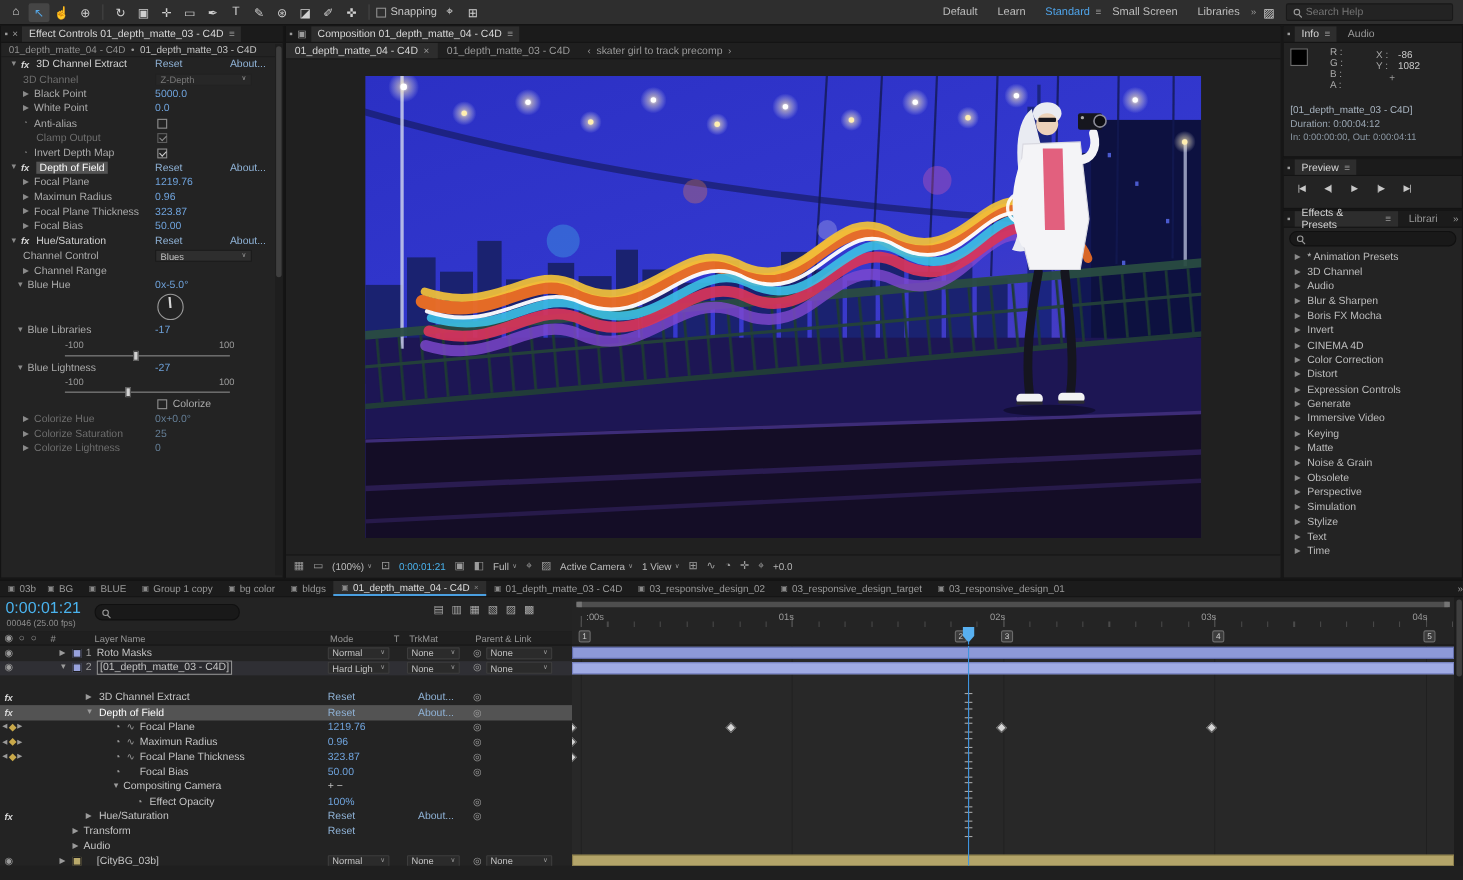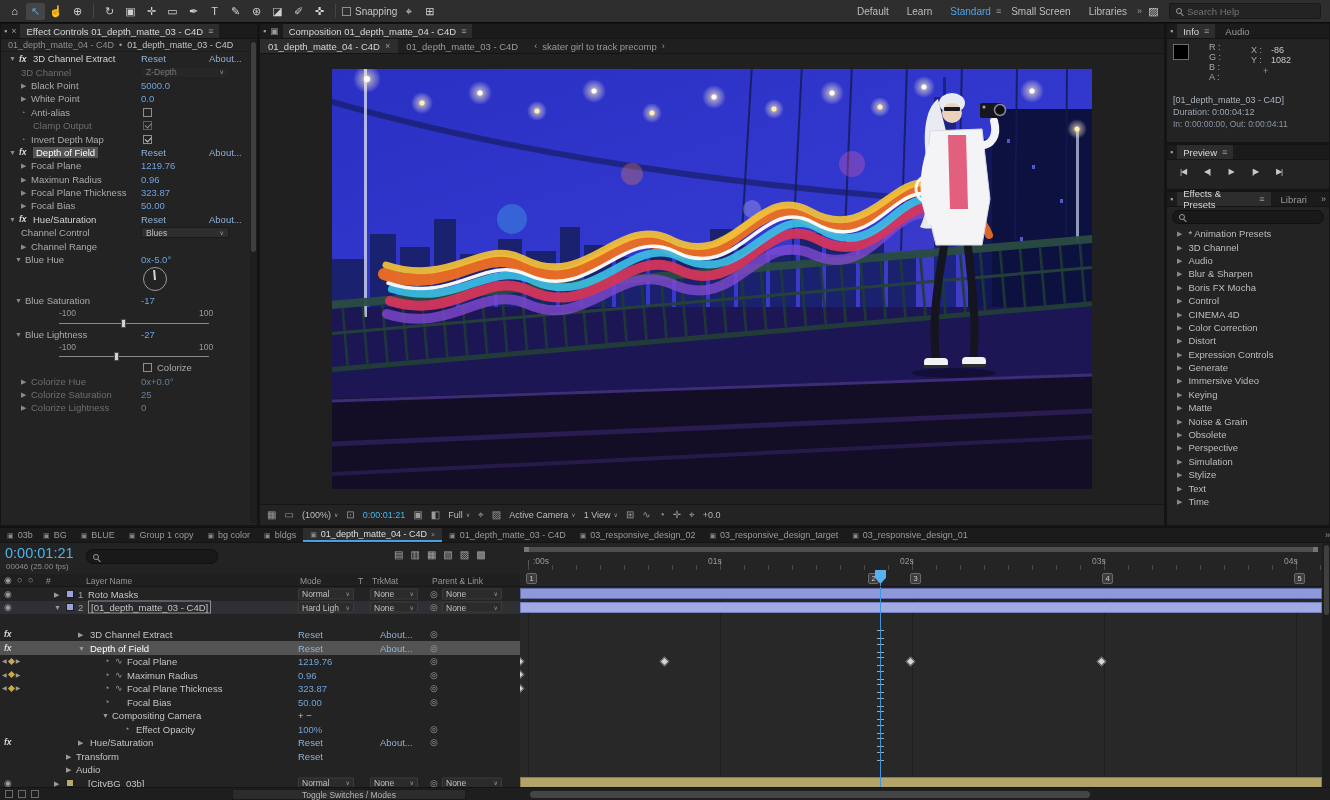--- a/index.html
+++ b/index.html
@@ -268,21 +268,21 @@
     <div class="ecrow" style="padding-left:14px">
       <span class="tw icon">▼</span>
       <span>Blue Hue</span>
       <span class="ecval">0x-5.0°</span>
     </div>
     <div class="ecrow" style="height:28px">
       <div class="dial"></div>
     </div>
     <div class="ecrow" style="padding-left:14px">
       <span class="tw icon">▼</span>
-      <span>Blue Saturation</span>
+      <span>Blue Libraries</span>
       <span class="ecval">-17</span>
     </div>
     <div class="ecrow" style="height:11px">
       <span class="rlab" style="left:58px">-100</span>
       <span class="rlab" style="left:198px">100</span>
     </div>
     <div class="ecrow" style="height:9px">
       <div class="strack" style="left:58px;width:150px">
           <span class="sthumb" style="left:62px"></span>
         </div>
@@ -614,21 +614,21 @@
       <div class="fp-row">
           <span class="tw icon">▶</span>
           <span>Blur &amp; Sharpen</span>
         </div>
       <div class="fp-row">
           <span class="tw icon">▶</span>
           <span>Boris FX Mocha</span>
         </div>
       <div class="fp-row">
           <span class="tw icon">▶</span>
-          <span>Control</span>
+          <span>Invert</span>
         </div>
       <div class="fp-row">
           <span class="tw icon">▶</span>
           <span>CINEMA 4D</span>
         </div>
       <div class="fp-row">
           <span class="tw icon">▶</span>
           <span>Color Correction</span>
         </div>
       <div class="fp-row">
@@ -969,22 +969,15 @@
       <div class="ib" style="left:357px;top:137.5px"></div>
       <div class="ib" style="left:357px;top:151px"></div>
       <div class="ib" style="left:357px;top:164.5px"></div>
       <div class="cti-line" style="left:360px"></div>
     </div>
 
     <div class="tl-vscroll">
         <span class="vthumb" style="left:1.5px;top:2px;height:70px;position:absolute;width:5px;background:#3f3f3f;border-radius:3px"></span>
       </div>
 
-    <div class="tl-bottom">
-      <span class="bico" style="left:5px"></span>
-      <span class="bico" style="left:18px"></span>
-      <span class="bico" style="left:31px"></span>
-      <div class="toggle-btn">Toggle Switches / Modes</div>
-      <div class="hthumb"></div>
-    </div>
   </div>
 
 </div>
 
 </body></html>

